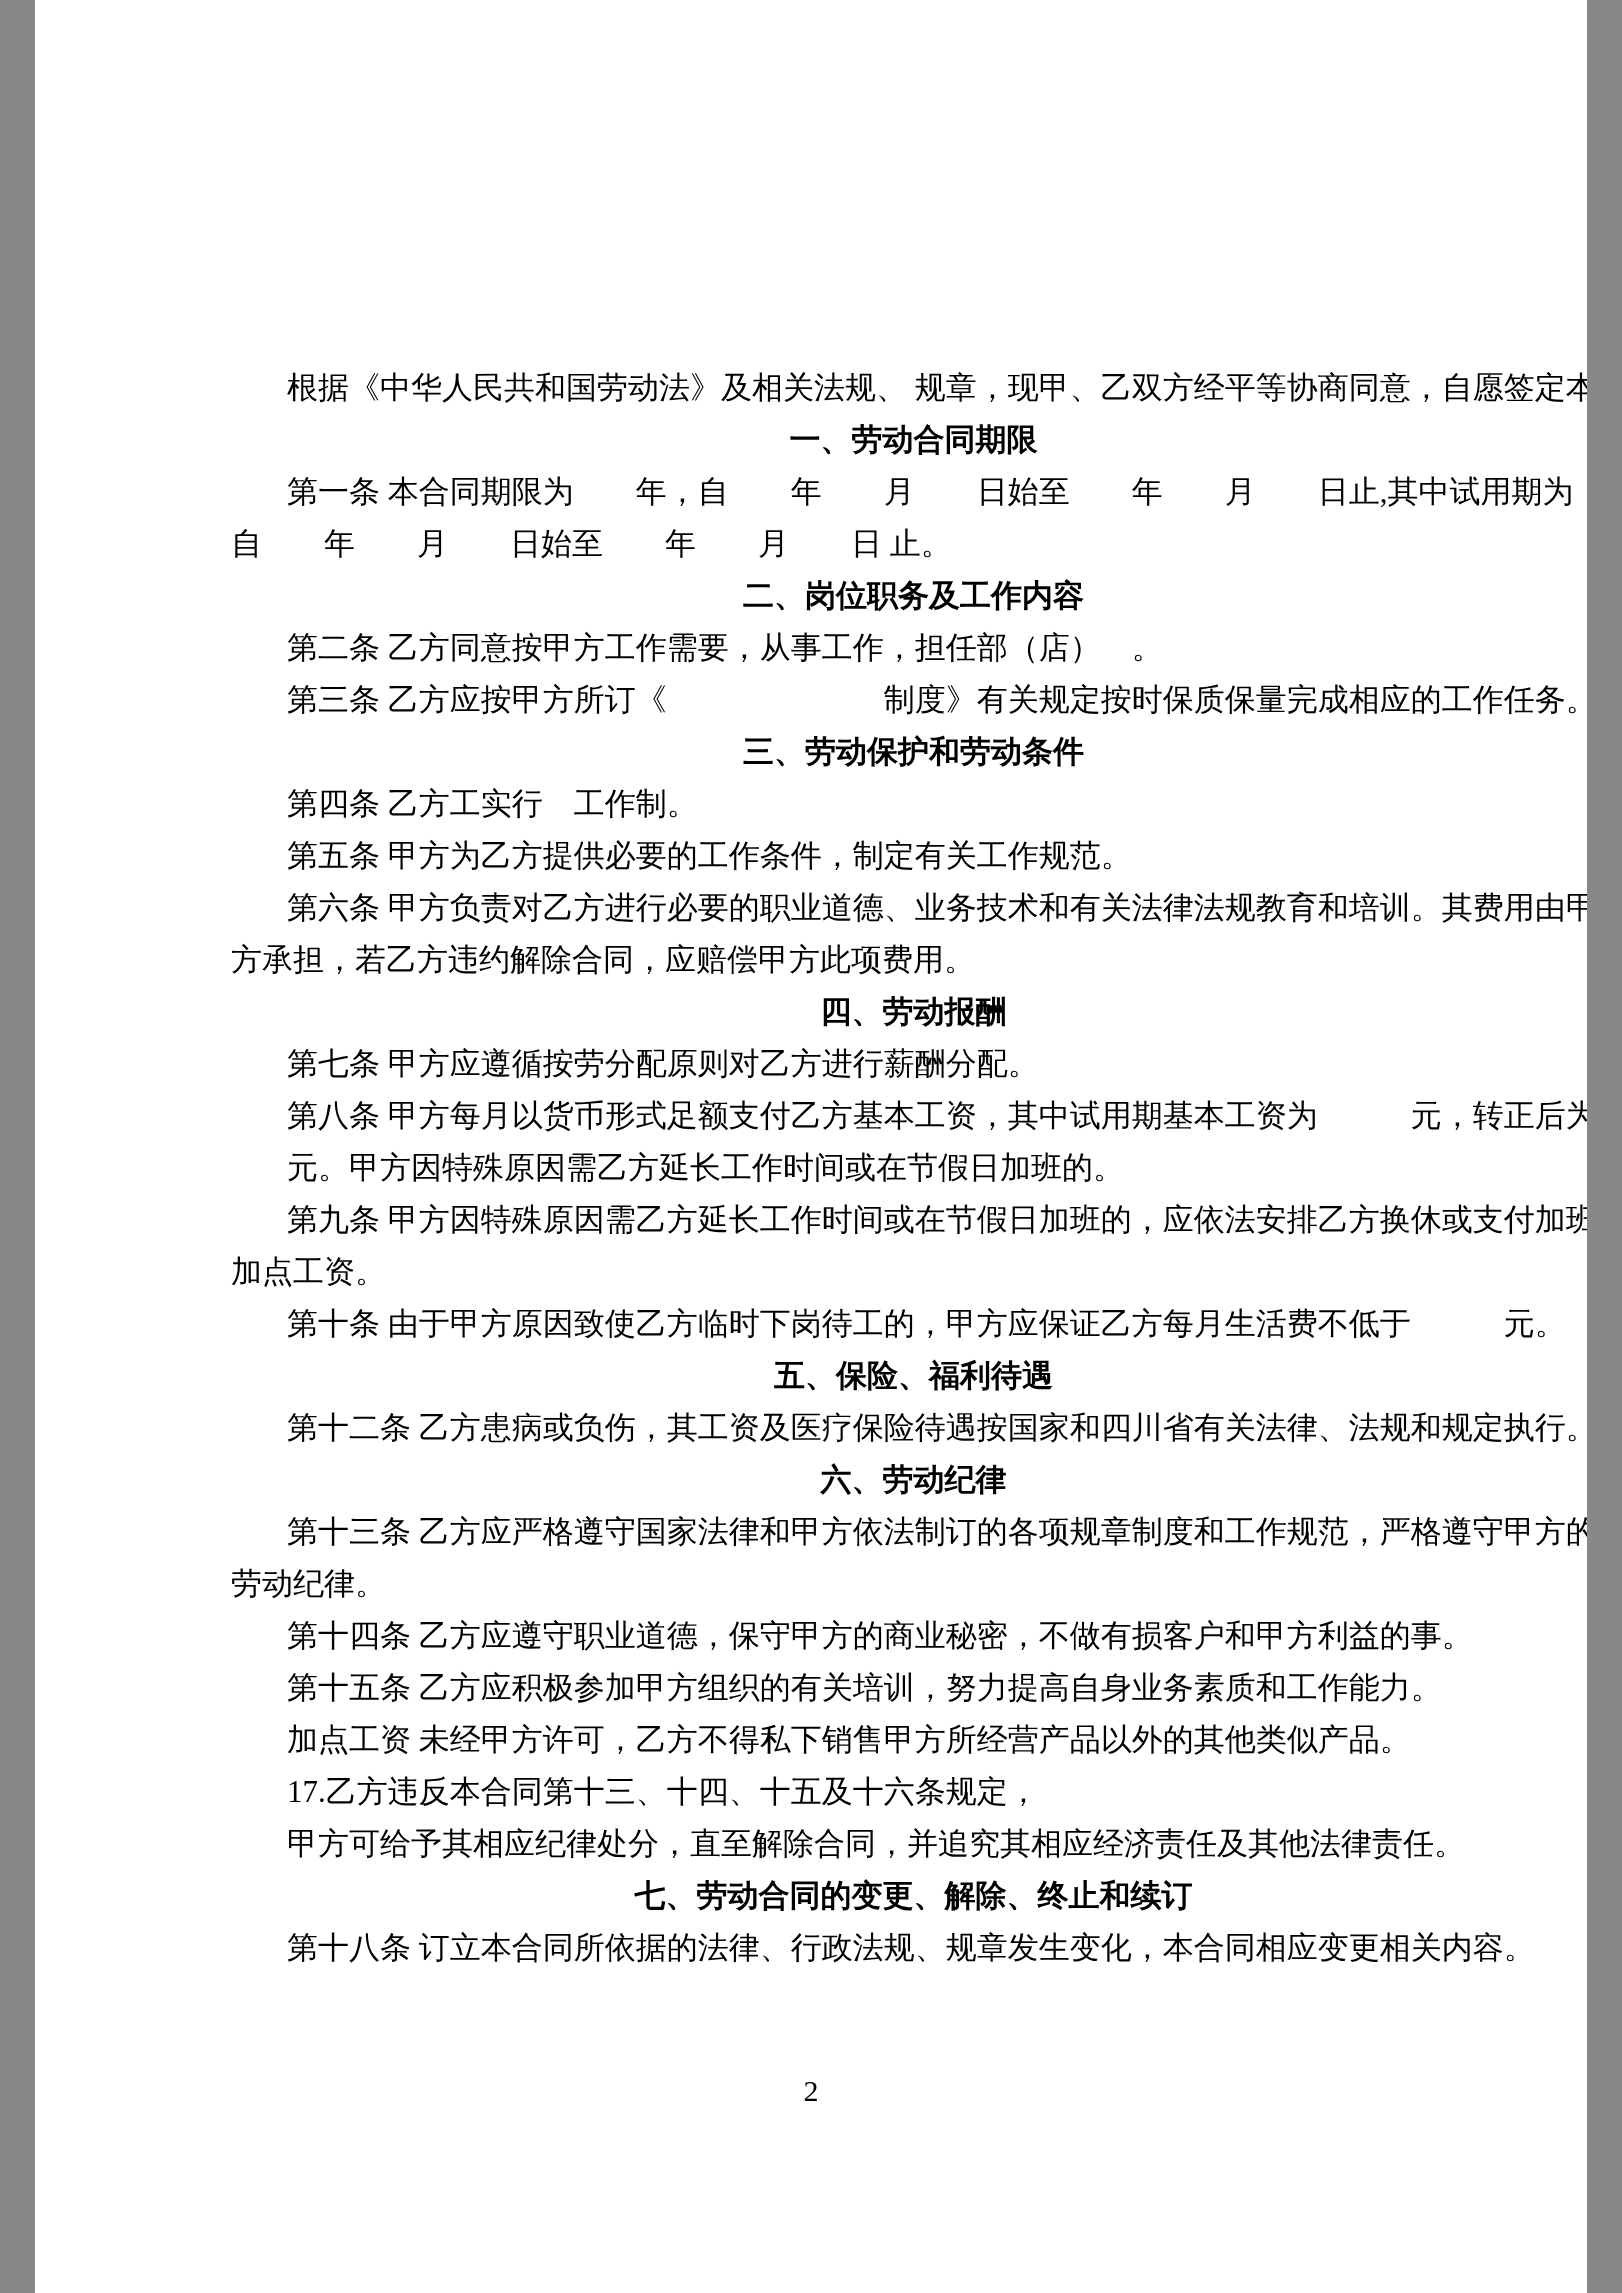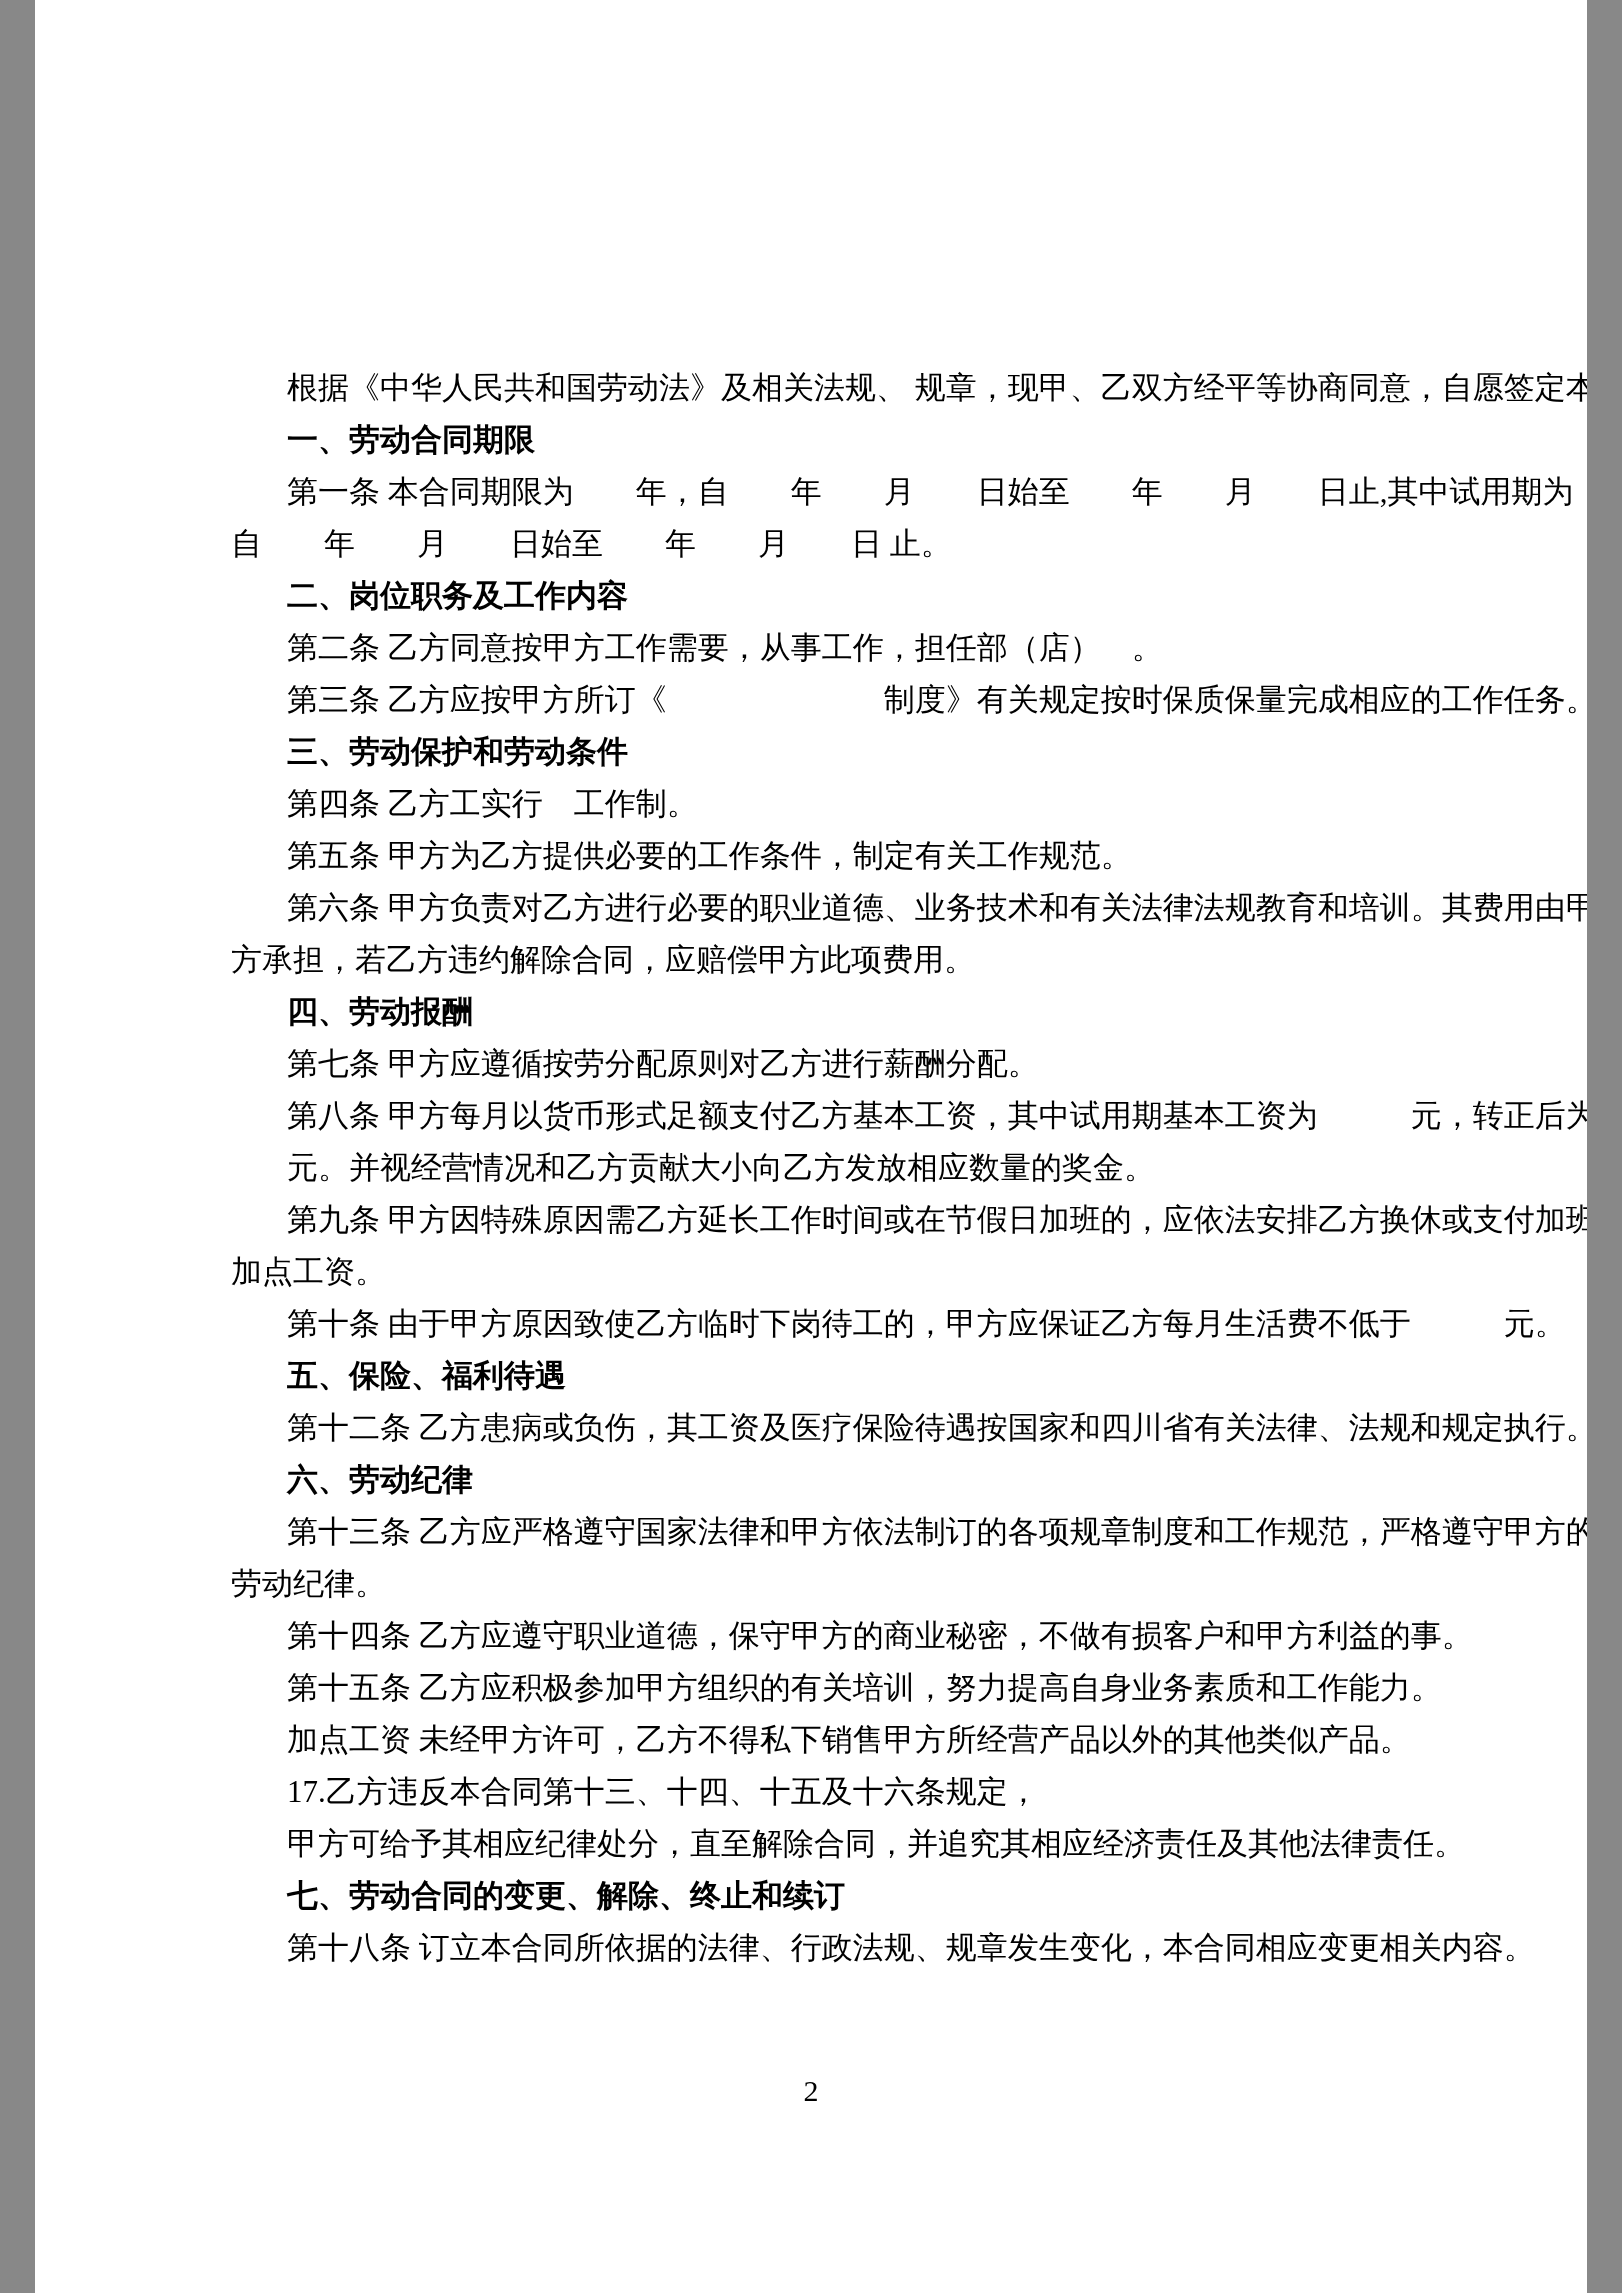--- a/index.html
+++ b/index.html
@@ -29,20 +29,21 @@
     height: 52px;
     white-space: pre;
     overflow: visible;
   }
   .line.indent {
     padding-left: 56px;
   }
   .line.bold {
     font-weight: bold;
     font-family: "Liberation Sans", "DejaVu Sans", sans-serif;
+    text-align: center;
   }
   .page-number {
     position: absolute;
     top: 2073px;
     left: 0;
     width: 100%;
     text-align: center;
     font-size: 30px;
     line-height: 36px;
   }
@@ -60,21 +61,21 @@
       <div class="line indent">第二条 乙方同意按甲方工作需要，从事工作，担任部（店）　。</div>
       <div class="line indent">第三条 乙方应按甲方所订《　　　　　　　制度》有关规定按时保质保量完成相应的工作任务。</div>
       <div class="line indent bold">三、劳动保护和劳动条件</div>
       <div class="line indent">第四条 乙方工实行　工作制。</div>
       <div class="line indent">第五条 甲方为乙方提供必要的工作条件，制定有关工作规范。</div>
       <div class="line indent">第六条 甲方负责对乙方进行必要的职业道德、业务技术和有关法律法规教育和培训。其费用由甲</div>
       <div class="line">方承担，若乙方违约解除合同，应赔偿甲方此项费用。</div>
       <div class="line indent bold">四、劳动报酬</div>
       <div class="line indent">第七条 甲方应遵循按劳分配原则对乙方进行薪酬分配。</div>
       <div class="line indent">第八条 甲方每月以货币形式足额支付乙方基本工资，其中试用期基本工资为　　　元，转正后为</div>
-      <div class="line indent">元。并视经营情况和乙方贡献大小向乙方发放相应数量的奖金。</div>
+      <div class="line indent">元。甲方因特殊原因需乙方延长工作时间或在节假日加班的。</div>
       <div class="line indent">第九条 甲方因特殊原因需乙方延长工作时间或在节假日加班的，应依法安排乙方换休或支付加班</div>
       <div class="line">加点工资。</div>
       <div class="line indent">第十条 由于甲方原因致使乙方临时下岗待工的，甲方应保证乙方每月生活费不低于　　　元。</div>
       <div class="line indent bold">五、保险、福利待遇</div>
       <div class="line indent">第十二条 乙方患病或负伤，其工资及医疗保险待遇按国家和四川省有关法律、法规和规定执行。</div>
       <div class="line indent bold">六、劳动纪律</div>
       <div class="line indent">第十三条 乙方应严格遵守国家法律和甲方依法制订的各项规章制度和工作规范，严格遵守甲方的</div>
       <div class="line">劳动纪律。</div>
       <div class="line indent">第十四条 乙方应遵守职业道德，保守甲方的商业秘密，不做有损客户和甲方利益的事。</div>
       <div class="line indent">第十五条 乙方应积极参加甲方组织的有关培训，努力提高自身业务素质和工作能力。</div>

